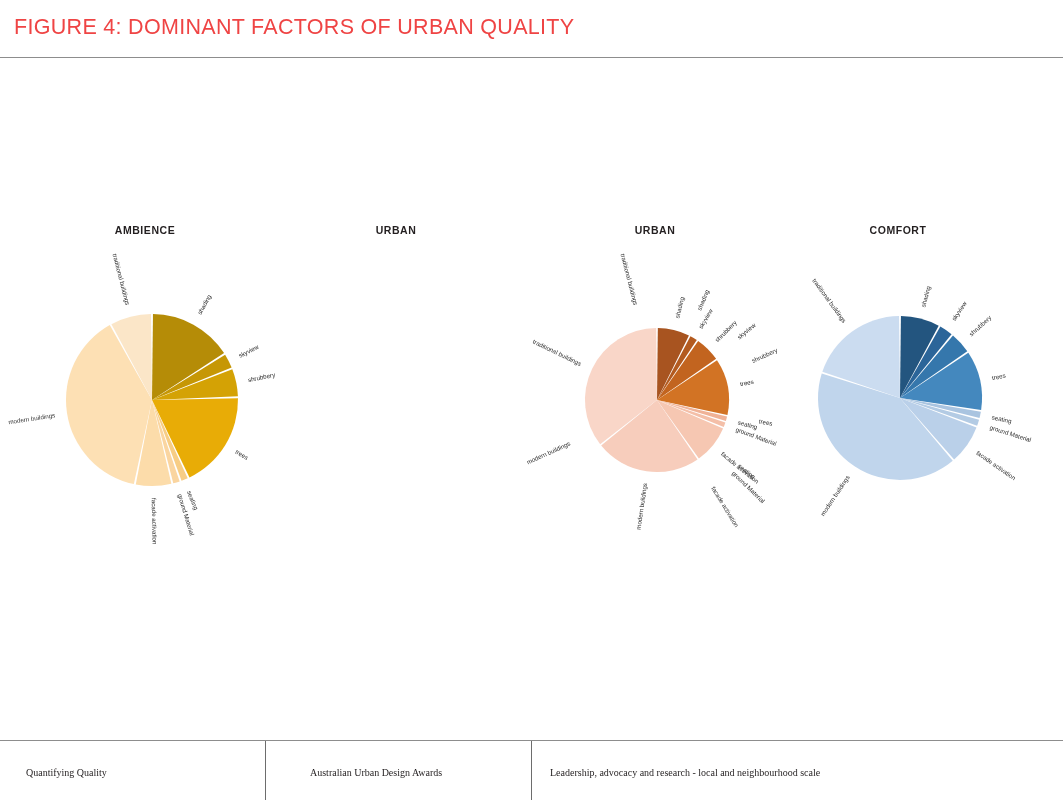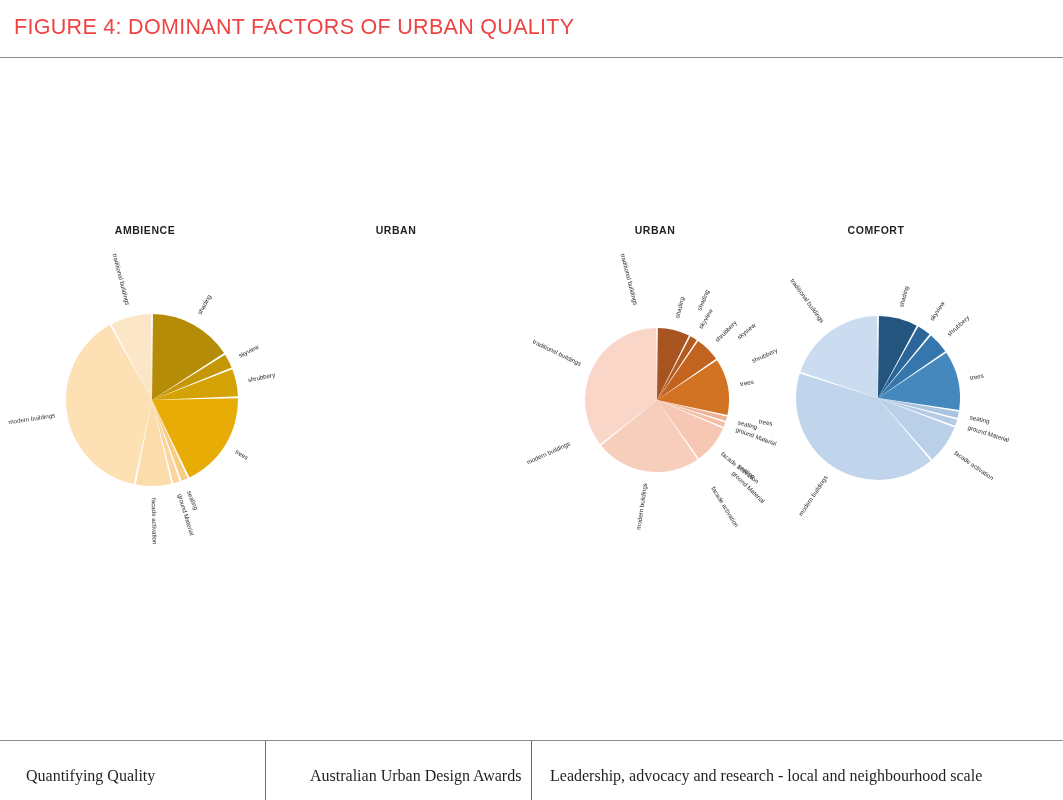--- a/index.html
+++ b/index.html
@@ -56,21 +56,21 @@
   #footer-rule-top{
     position:absolute;left:0;top:740px;width:1063px;height:1px;
     background:#8d8d8d;
   }
   #footer{
     position:absolute;left:0;top:741px;width:1063px;height:59px;
   }
   .footer-cell{
     position:absolute;top:0;height:59px;
     font-family:"Liberation Serif",serif;
-    font-size:16px;color:#231f20;
+    font-size:10px;color:#231f20;
   }
   .footer-cell span{position:absolute;top:26px;}
   .footer-div{
     position:absolute;top:0;width:1px;height:59px;background:#6d6d6d;
   }
 </style>
 </head>
 <body>
 
 <div id="page">
@@ -149,21 +149,21 @@
           <div class="slice-label" style="left: 174.8px; top: 55.7px; transform: translate(0px, -50%) rotate(-59.4deg); transform-origin: 0px 50%; text-align: left;">skyview</div>
           <div class="slice-label" style="left: 191.4px; top: 68.6px; transform: translate(0px, -50%) rotate(-45deg); transform-origin: 0px 50%; text-align: left;">shrubbery</div>
           <div class="slice-label" style="left: 214.5px; top: 112.3px; transform: translate(0px, -50%) rotate(-10.8deg); transform-origin: 0px 50%; text-align: left;">trees</div>
           <div class="slice-label" style="left: 213.1px; top: 149.9px; transform: translate(0px, -50%) rotate(15.12deg); transform-origin: 0px 50%; text-align: left;">seating</div>
           <div class="slice-label two-line" style="left: 210.9px; top: 157px; transform: translate(0px, -50%) rotate(20.16deg); transform-origin: 0px 50%; text-align: left;">ground Material</div>
           <div class="slice-label two-line" style="left: 197.4px; top: 180.7px; transform: translate(0px, -50%) rotate(38.88deg); transform-origin: 0px 50%; text-align: left;">facade activation</div>
           <div class="slice-label two-line" style="left: 119.9px; top: 211.1px; transform: translate(-100%, -50%) rotate(-81.72deg); transform-origin: 100% 50%; text-align: right;">modern buildings</div>
           <div class="slice-label two-line" style="left: 56.3px; top: 91.5px; transform: translate(-100%, -50%) rotate(25.74deg); transform-origin: 100% 50%; text-align: right;">traditional buildings</div>
         </div>
       </div>
-      <div class="chart-block" style="left: 746px;">
+      <div class="chart-block" style="left: 768px;">
         <div class="chart-title">COMFORT</div>
         <div class="pie-wrap">
           <svg class="pie-svg" width="260" height="250">
             <path d="M 132 126 L 132.93 44.01 A 82 82 0 0 1 170.69 53.70 Z" fill="#23557f"></path>
             <path d="M 132 126 L 172.32 54.60 A 82 82 0 0 1 183.55 62.23 Z" fill="#2b6599"></path>
             <path d="M 132 126 L 184.98 63.41 A 82 82 0 0 1 199.29 79.14 Z" fill="#3577ac"></path>
             <path d="M 132 126 L 200.34 80.68 A 82 82 0 0 1 213.13 137.91 Z" fill="#4488be"></path>
             <path d="M 132 126 L 212.84 139.75 A 82 82 0 0 1 211.53 145.99 Z" fill="#a9c4e0"></path>
             <path d="M 132 126 L 211.05 147.79 A 82 82 0 0 1 209.12 153.87 Z" fill="#b3cbe4"></path>
             <path d="M 132 126 L 208.47 155.61 A 82 82 0 0 1 186.15 187.58 Z" fill="#bad0e9"></path>

